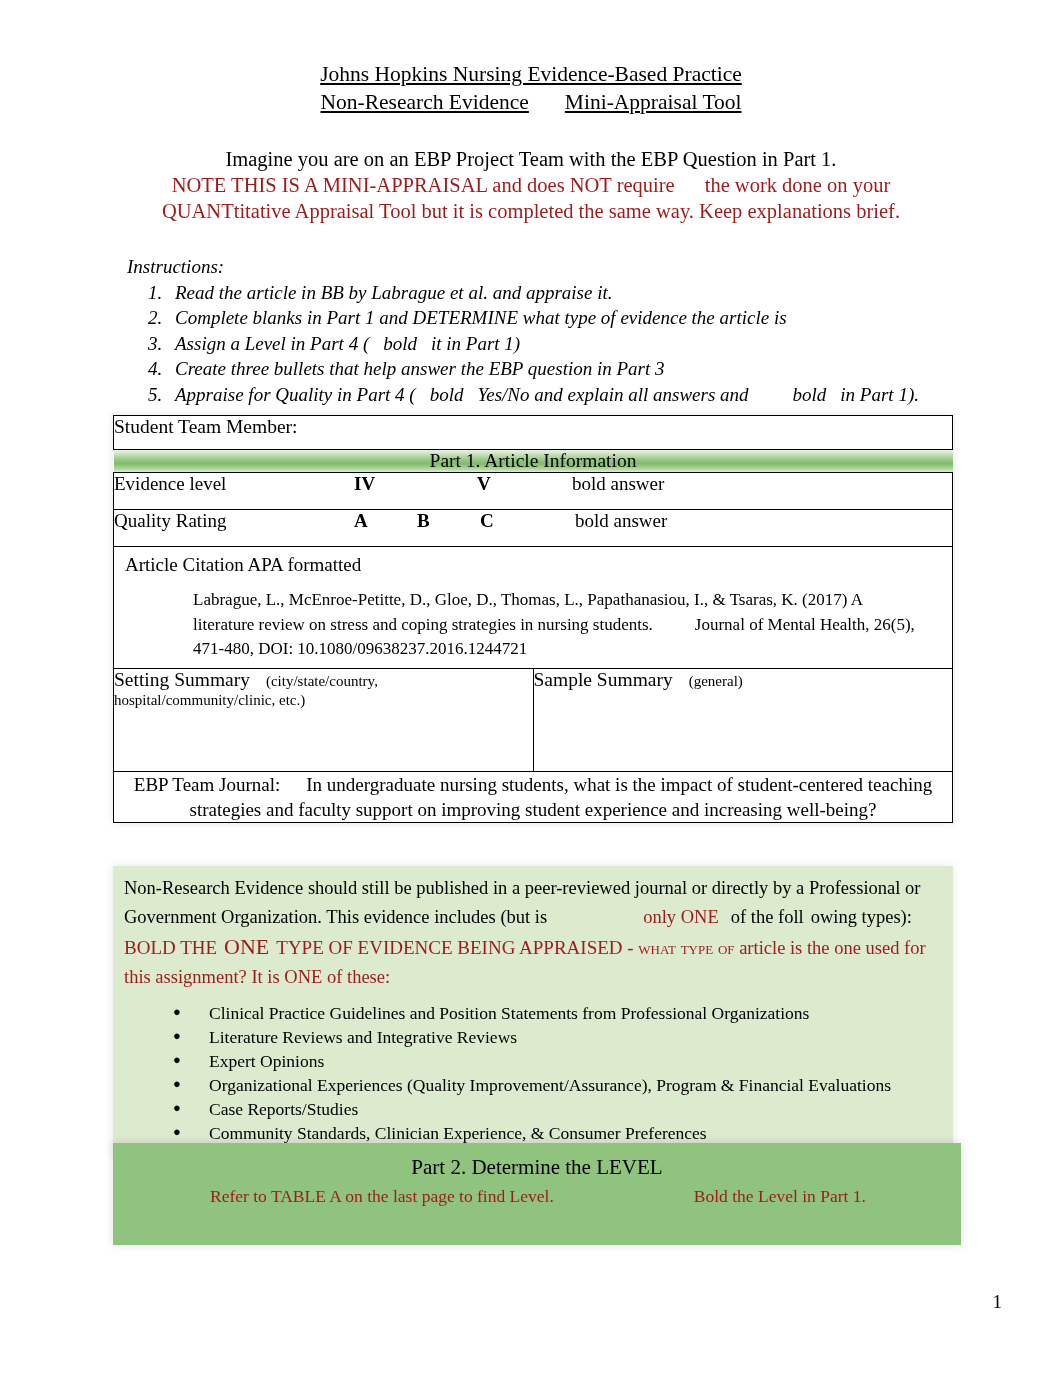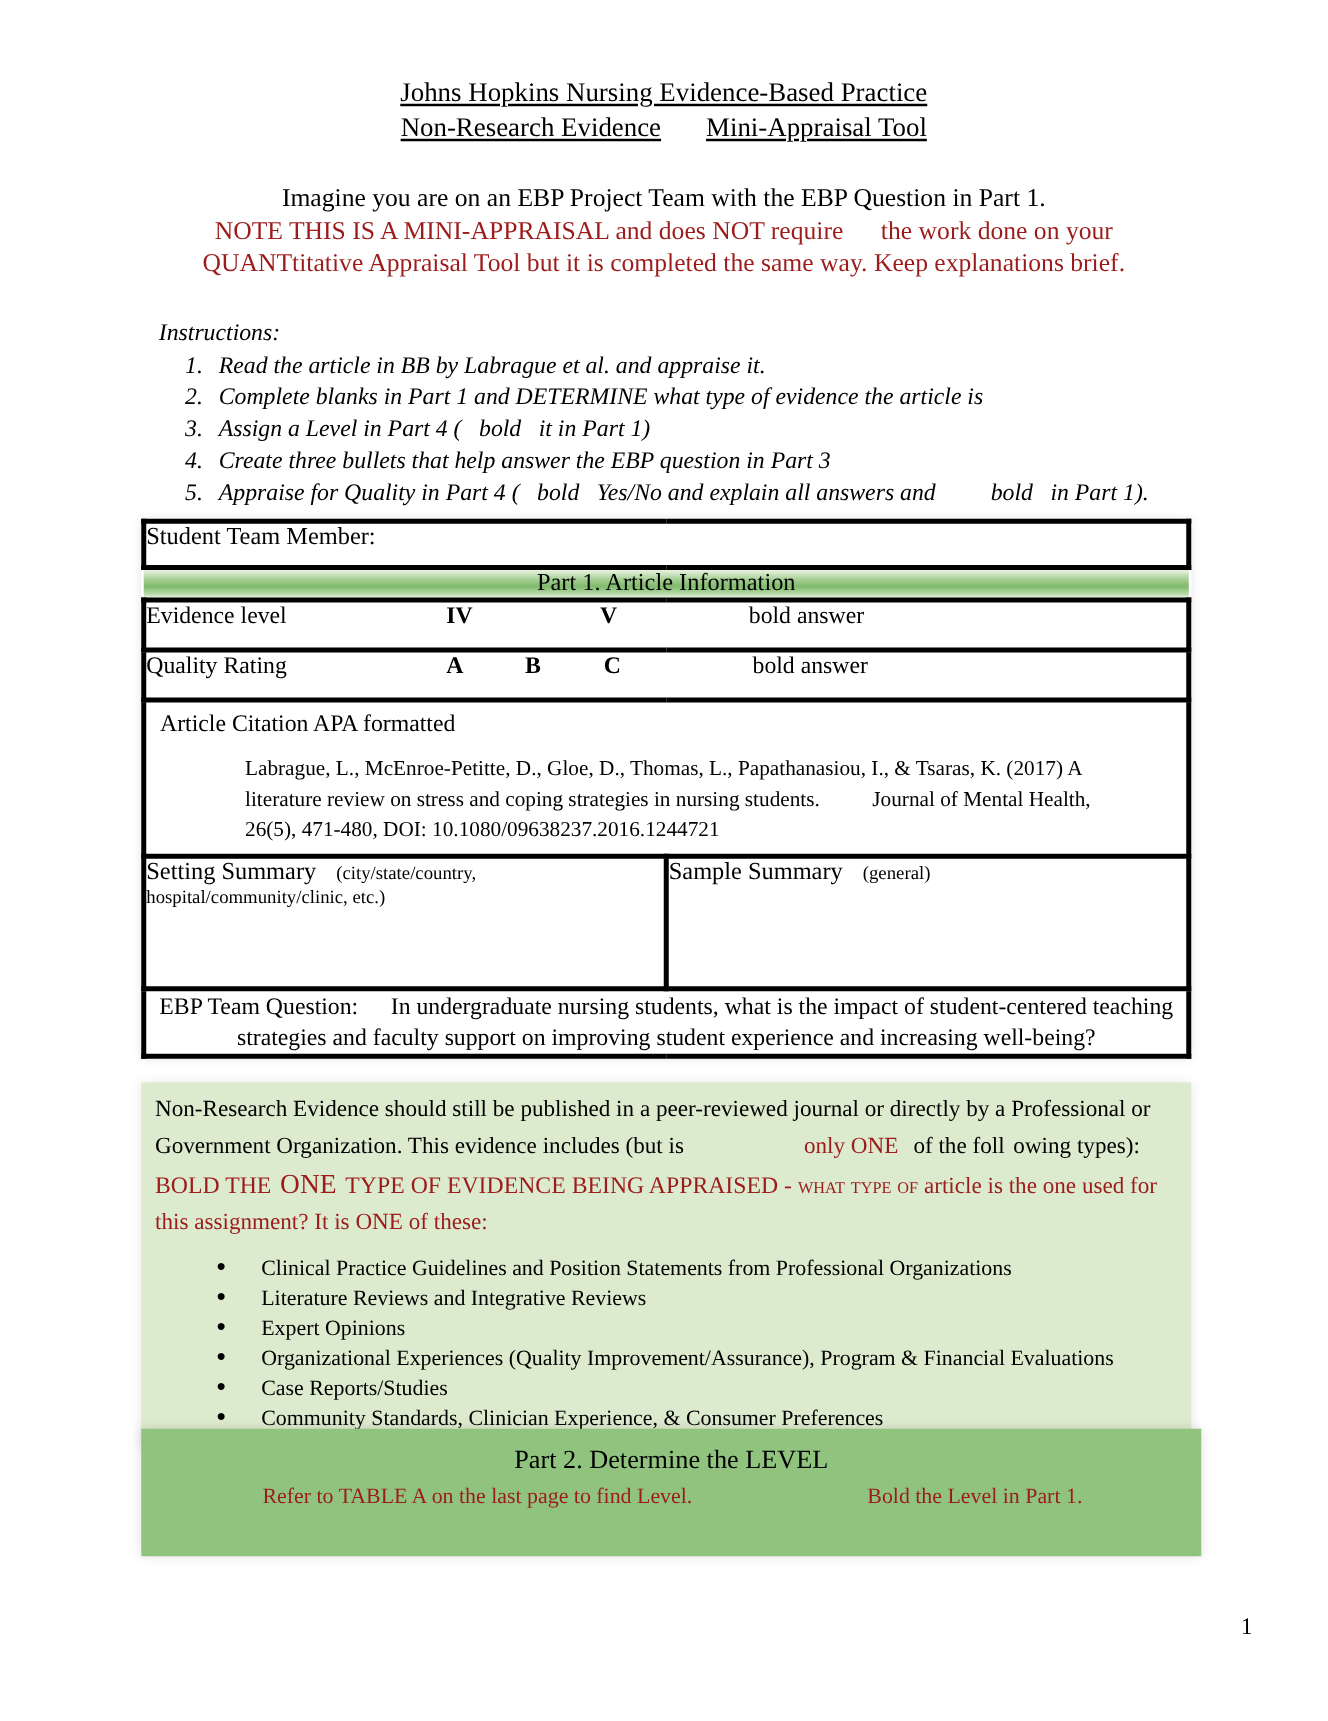--- a/index.html
+++ b/index.html
@@ -78,41 +78,41 @@
     left: 113px;
     top: 415px;
     width: 840px;
     border-collapse: collapse;
     table-layout: fixed;
     font-size: 19px;
     box-shadow: 0 0 8px rgba(0,0,0,0.10);
     background: #fff;
   }
   .tbl td {
-    border: 4px solid #000000;
+    border: 1px solid #000000;
     padding: 0;
     vertical-align: top;
   }
   .cell-pad { padding: 7px 10px 7px 11px; }
 
   .row-student td { height: 33px; }
   .student-label { font-size: 19.5px; }
 
   .green-hdr {
     background: linear-gradient(to bottom, #e9f3e2 0%, #9fcb8c 38%, #7fba6b 60%, #b9dcab 88%, #e9f3e2 100%);
     text-align: center;
     font-size: 19.5px;
     padding: 4px 0 5px 0;
     border: none !important;
   }
 
   .lvl-row td { height: 36px; }
   .lvl-label { display: inline-block; width: 240px; }
   .lvl-opt { display: inline-block; font-weight: bold; }
-  .bold-answer { display: inline-block; margin-left: 24px; }
+  .bold-answer { display: inline-block; }
 
   .cite-head { font-size: 19px; }
   .cite-body {
     padding: 5px 36px 6px 79px;
     font-size: 17px;
     line-height: 24.5px;
   }
   .cite-gap { display: inline-block; width: 42px; }
 
   .summ-cell { height: 102px; }
@@ -277,21 +277,21 @@
         <span class="summ-sub">hospital/community/clinic, etc.)</span>
         <span></span>
       </td>
       <td class="cell-pad summ-cell" style="width:50%">
         <span class="summ-title">Sample Summary</span><span class="summ-gap"></span><span class="summ-hint">(general)</span>
         <span></span>
       </td>
     </tr>
     <tr>
       <td colspan="2" class="q-cell">
-        <span class="q-label">EBP Team Question:</span><span class="q-gap"></span><span class="q-text">In undergraduate nursing students, what is the impact of student-centered teaching strategies and faculty support on improving student experience and increasing well-being?</span>
+        <span class="q-label">EBP Team Journal:</span><span class="q-gap"></span><span class="q-text">In undergraduate nursing students, what is the impact of student-centered teaching strategies and faculty support on improving student experience and increasing well-being?</span>
       </td>
     </tr>
   </tbody>
     </table>
 
   <div class="green-block">
     <div class="gb-para">
       <span>Non-Research Evidence should still be published in a peer-reviewed journal or directly by a Professional or Government Organization. This evidence includes (but is</span><span class="gb-gap-lg"></span><span class="red-txt">only ONE</span><span class="gb-gap-sm"></span><span>of the foll</span><span class="gb-gap-xs"></span><span>owing types):</span><span class="gb-gap-sm"></span><span class="smallcaps">BOLD THE</span><span class="gb-gap-xs"></span><span class="one-big">ONE</span><span class="gb-gap-xs"></span><span class="smallcaps">TYPE OF EVIDENCE BEING APPRAISED - what type of</span>
       <span class="red-txt">article is the one used for this assignment? It is ONE of these:</span>
     </div>

